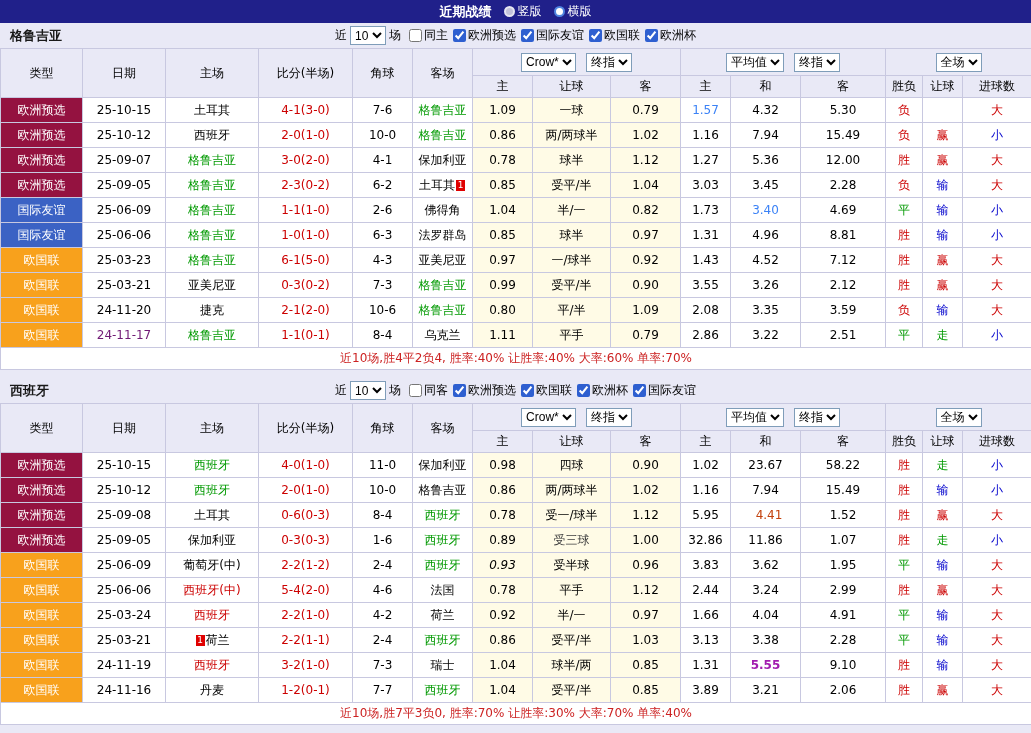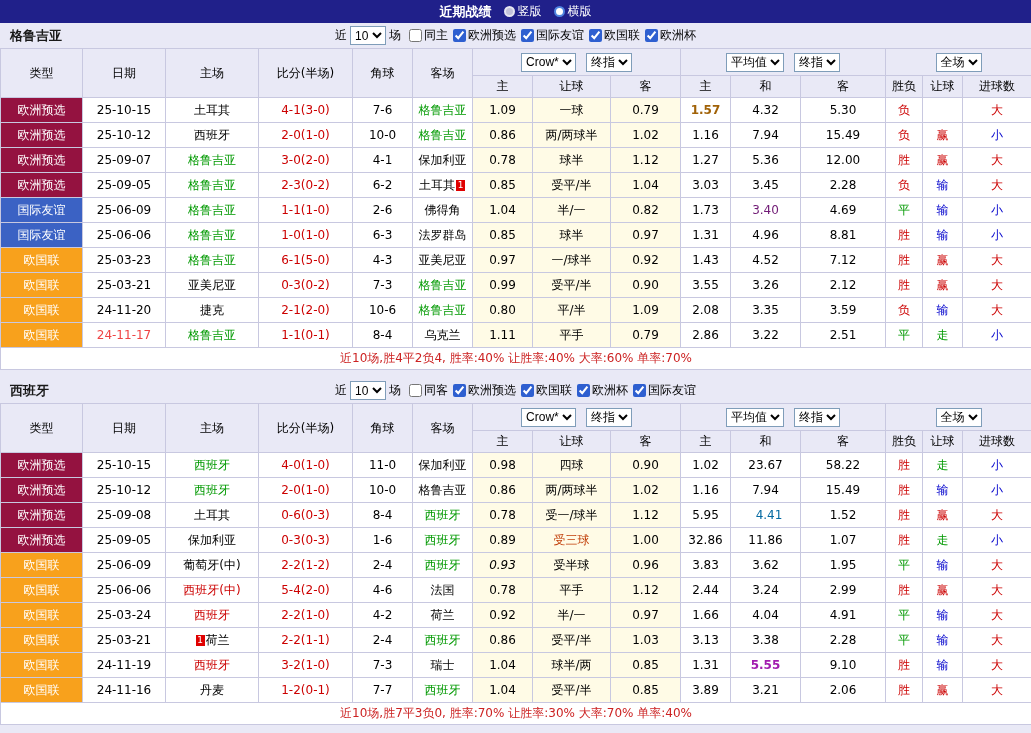--- a/index.html
+++ b/index.html
@@ -172,21 +172,21 @@
         <tr>
           <td class="type-cell" style="background: rgb(148, 18, 64);">欧洲预选</td>
           <td style="color: rgb(0, 0, 0);">25-10-15</td>
           <td><span style="color: rgb(0, 0, 0);">土耳其</span></td>
           <td style="color: rgb(204, 0, 0);">4-1(3-0)</td>
           <td style="color: rgb(0, 0, 0);">7-6</td>
           <td><span style="color: rgb(0, 153, 0);">格鲁吉亚</span></td>
           <td class="cream" style="color: rgb(0, 0, 0);">1.09</td>
           <td class="cream" style="color: rgb(0, 0, 0);">一球</td>
           <td class="cream" style="color: rgb(0, 0, 0);">0.79</td>
-          <td style="color: #a16207; font-weight: bold;">1.57</td>
+          <td style="color: #3b82f6;">1.57</td>
           <td style="color: rgb(0, 0, 0);">4.32</td>
           <td style="color: rgb(0, 0, 0);">5.30</td>
           <td style="color: rgb(204, 0, 0);">负</td>
           <td></td>
           <td style="color: rgb(204, 0, 0);">大</td>
         </tr>
         <tr>
           <td class="type-cell" style="background: rgb(148, 18, 64);">欧洲预选</td>
           <td style="color: rgb(0, 0, 0);">25-10-12</td>
           <td><span style="color: rgb(0, 0, 0);">西班牙</span></td>
@@ -241,21 +241,21 @@
           <td class="type-cell" style="background: rgb(59, 98, 196);">国际友谊</td>
           <td style="color: rgb(0, 0, 0);">25-06-09</td>
           <td><span style="color: rgb(0, 153, 0);">格鲁吉亚</span></td>
           <td style="color: rgb(204, 0, 0);">1-1(1-0)</td>
           <td style="color: rgb(0, 0, 0);">2-6</td>
           <td><span style="color: rgb(0, 0, 0);">佛得角</span></td>
           <td class="cream" style="color: rgb(0, 0, 0);">1.04</td>
           <td class="cream" style="color: rgb(0, 0, 0);">半/一</td>
           <td class="cream" style="color: rgb(0, 0, 0);">0.82</td>
           <td style="color: rgb(0, 0, 0);">1.73</td>
-          <td style="color: #701a75;">3.40</td>
+          <td style="color: #3b82f6;">3.40</td>
           <td style="color: rgb(0, 0, 0);">4.69</td>
           <td style="color: rgb(0, 153, 0);">平</td>
           <td style="color: rgb(0, 0, 204);">输</td>
           <td style="color: rgb(0, 0, 204);">小</td>
         </tr>
         <tr>
           <td class="type-cell" style="background: rgb(59, 98, 196);">国际友谊</td>
           <td style="color: rgb(0, 0, 0);">25-06-06</td>
           <td><span style="color: rgb(0, 153, 0);">格鲁吉亚</span></td>
           <td style="color: rgb(204, 0, 0);">1-0(1-0)</td>
@@ -317,21 +317,21 @@
           <td class="cream" style="color: rgb(0, 0, 0);">1.09</td>
           <td style="color: rgb(0, 0, 0);">2.08</td>
           <td style="color: rgb(0, 0, 0);">3.35</td>
           <td style="color: rgb(0, 0, 0);">3.59</td>
           <td style="color: rgb(204, 0, 0);">负</td>
           <td style="color: rgb(0, 0, 204);">输</td>
           <td style="color: rgb(204, 0, 0);">大</td>
         </tr>
         <tr>
           <td class="type-cell" style="background: rgb(248, 161, 28);">欧国联</td>
-          <td style="color: #ef4444;">24-11-17</td>
+          <td style="color: #701a75;">24-11-17</td>
           <td><span style="color: rgb(0, 153, 0);">格鲁吉亚</span></td>
           <td style="color: rgb(204, 0, 0);">1-1(0-1)</td>
           <td style="color: rgb(0, 0, 0);">8-4</td>
           <td><span style="color: rgb(0, 0, 0);">乌克兰</span></td>
           <td class="cream" style="color: rgb(0, 0, 0);">1.11</td>
           <td class="cream" style="color: rgb(0, 0, 0);">平手</td>
           <td class="cream" style="color: rgb(0, 0, 0);">0.79</td>
           <td style="color: rgb(0, 0, 0);">2.86</td>
           <td style="color: rgb(0, 0, 0);">3.22</td>
           <td style="color: rgb(0, 0, 0);">2.51</td>
@@ -463,35 +463,35 @@
           <td class="type-cell" style="background: rgb(148, 18, 64);">欧洲预选</td>
           <td style="color: rgb(0, 0, 0);">25-09-08</td>
           <td><span style="color: rgb(0, 0, 0);">土耳其</span></td>
           <td style="color: rgb(204, 0, 0);">0-6(0-3)</td>
           <td style="color: rgb(0, 0, 0);">8-4</td>
           <td><span style="color: rgb(0, 153, 0);">西班牙</span></td>
           <td class="cream" style="color: rgb(0, 0, 0);">0.78</td>
           <td class="cream" style="color: rgb(0, 0, 0);">受一/球半</td>
           <td class="cream" style="color: rgb(0, 0, 0);">1.12</td>
           <td style="color: rgb(0, 0, 0);">5.95</td>
-          <td style="color: #0369a1; padding-left: 8px;">4.41</td>
+          <td style="color: #c2410c; padding-left: 8px;">4.41</td>
           <td style="color: rgb(0, 0, 0);">1.52</td>
           <td style="color: rgb(204, 0, 0);">胜</td>
           <td style="color: rgb(204, 0, 0);">赢</td>
           <td style="color: rgb(204, 0, 0);">大</td>
         </tr>
         <tr>
           <td class="type-cell" style="background: rgb(148, 18, 64);">欧洲预选</td>
           <td style="color: rgb(0, 0, 0);">25-09-05</td>
           <td><span style="color: rgb(0, 0, 0);">保加利亚</span></td>
           <td style="color: rgb(204, 0, 0);">0-3(0-3)</td>
           <td style="color: rgb(0, 0, 0);">1-6</td>
           <td><span style="color: rgb(0, 153, 0);">西班牙</span></td>
           <td class="cream" style="color: rgb(0, 0, 0);">0.89</td>
-          <td class="cream" style="color: #c2410c;">受三球</td>
+          <td class="cream" style="color: #404040;">受三球</td>
           <td class="cream" style="color: rgb(0, 0, 0);">1.00</td>
           <td style="color: rgb(0, 0, 0);">32.86</td>
           <td style="color: rgb(0, 0, 0);">11.86</td>
           <td style="color: rgb(0, 0, 0);">1.07</td>
           <td style="color: rgb(204, 0, 0);">胜</td>
           <td style="color: rgb(0, 153, 0);">走</td>
           <td style="color: rgb(0, 0, 204);">小</td>
         </tr>
         <tr>
           <td class="type-cell" style="background: rgb(248, 161, 28);">欧国联</td>

